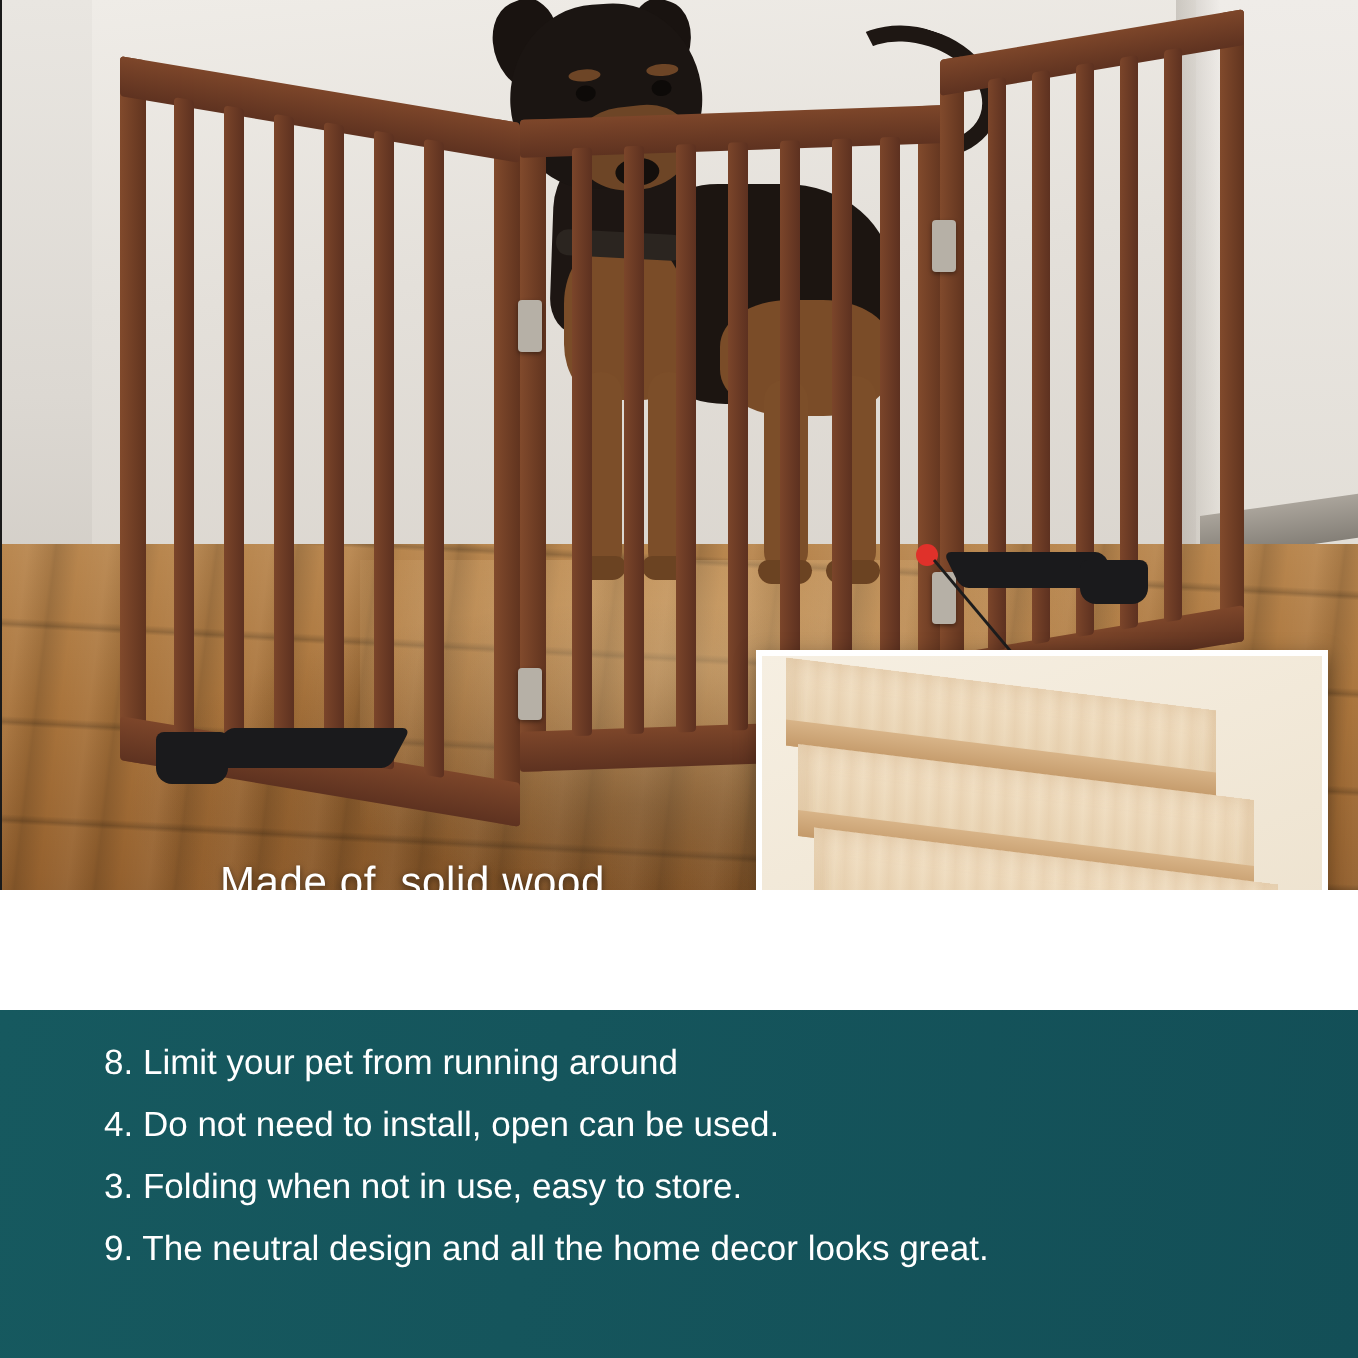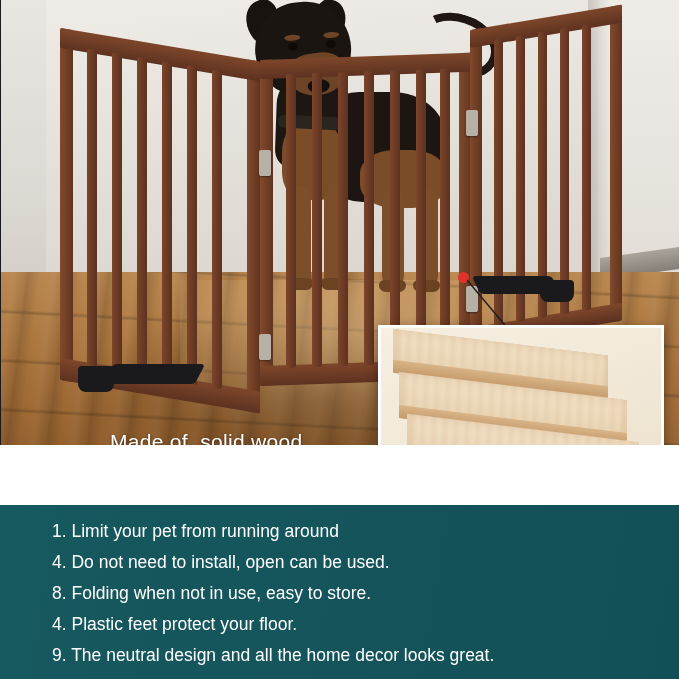--- a/index.html
+++ b/index.html
@@ -364,21 +364,20 @@
           <div class="wood-grain"></div>
         </div>
         <div class="edge"></div>
       </div>
     </div>
 
   </div>
 
   <div class="panel-text">
     <ul class="bullets">
-      <li>1. Limit your pet from running around</li>
+      <li>8. Limit your pet from running around</li>
       <li>4. Do not need to install, open can be used.</li>
-      <li>8. Folding when not in use, easy to store.</li>
-      <li>4. Plastic feet protect your floor.</li>
+      <li>3. Folding when not in use, easy to store.</li>
       <li>9. The neutral design and all the home decor looks great.</li>
     </ul>
   </div>
 
 </div>
 
 </body></html>

